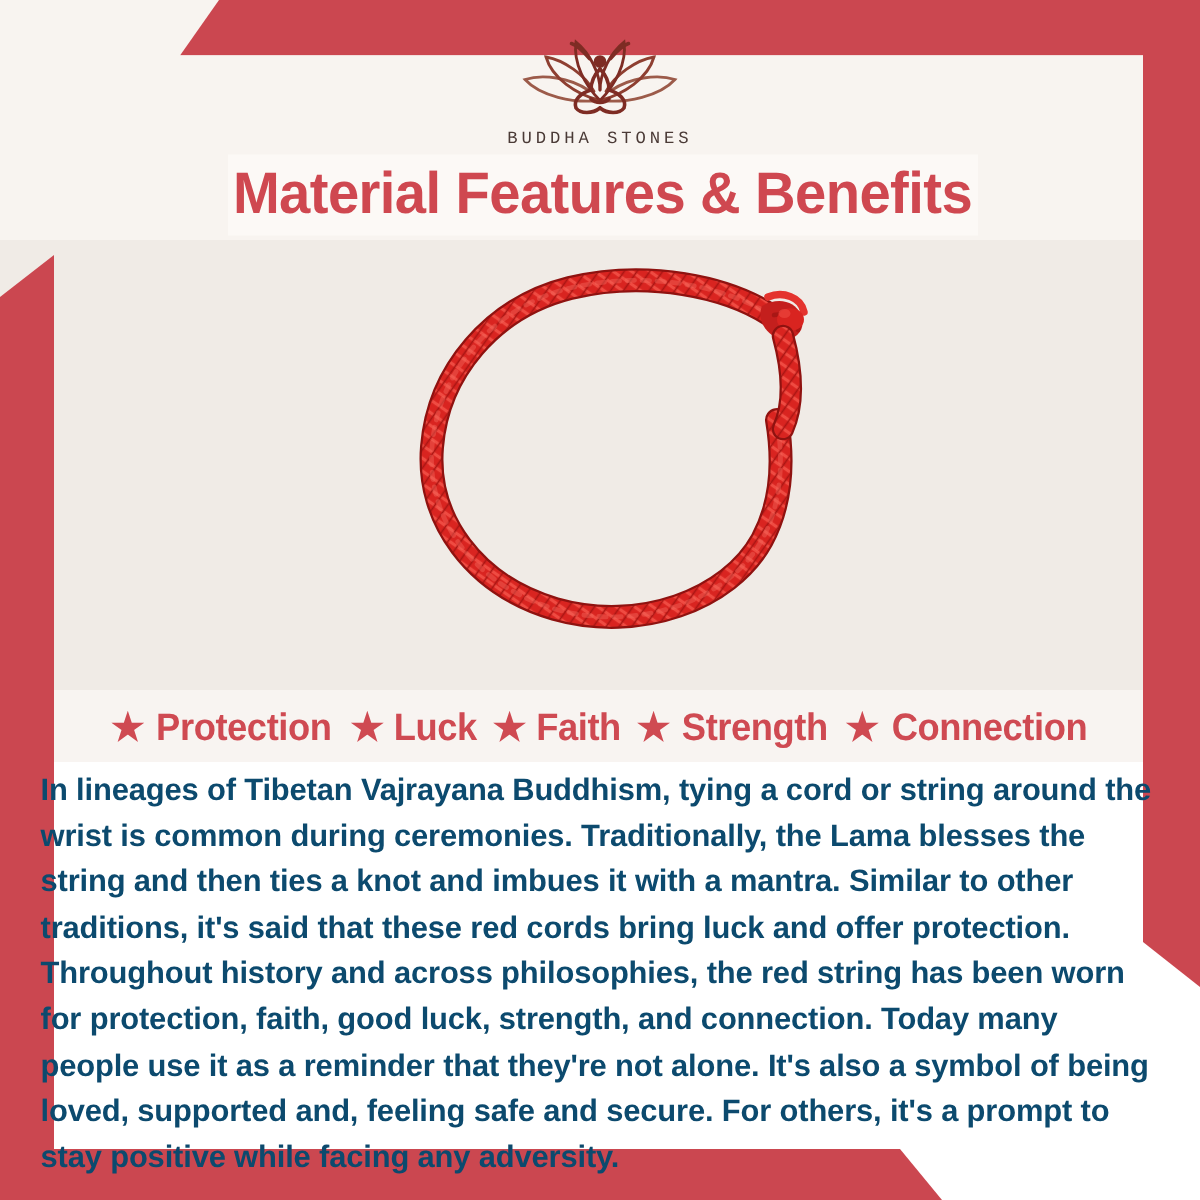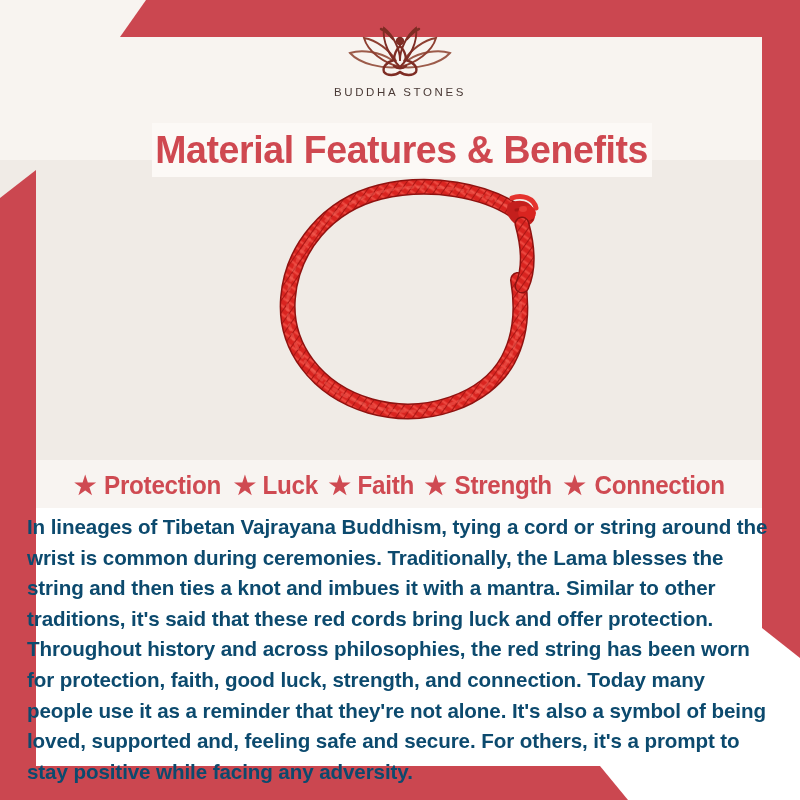--- a/index.html
+++ b/index.html
@@ -57,30 +57,30 @@
     clip-path: polygon(0 0, 600px 0, 628px 34px, 0 34px);
   }
 
   
   .logo-wrap {
     position:absolute; left:0; top:22px; width:800px;
     display:flex; flex-direction:column; align-items:center;
   }
   .logo-mark { width:120px; height:62px; display:block; }
   .logo-word {
-    font-family:Liberation Sans, sans-serif;
+    font-family:Liberation Mono, monospace;
     font-size:11.5px; letter-spacing:2.6px;
     color:#4a3a36; margin-top:2px; font-weight:400;
   }
 
   
   .title-band {
     position:absolute; left:152px; top:103px; width:500px; height:54px;
     background:#fcf9f6;
-    display:flex; align-items:center; justify-content:center;margin-top:20px;
+    display:flex; align-items:center; justify-content:center;
   }
   .title-text {
     font-family:"Liberation Sans Narrow","Liberation Sans", sans-serif;
     font-weight:700;
     font-size:39px;
     letter-spacing:-0.4px;
     color:#cf4850;
     white-space:nowrap;
     transform:scaleX(0.96);
   }

